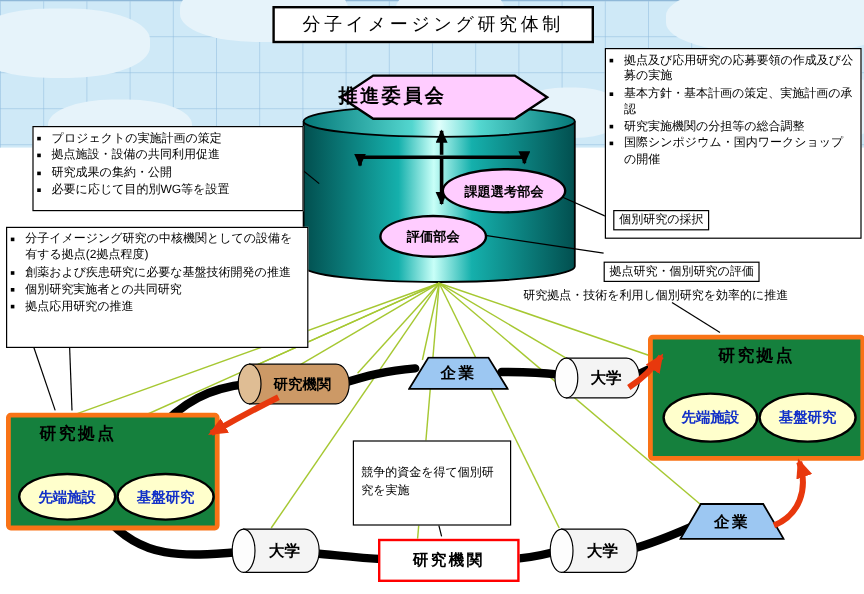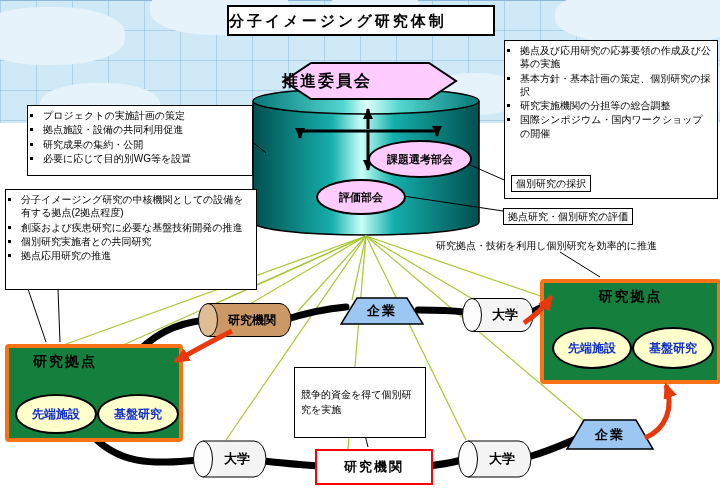--- a/index.html
+++ b/index.html
@@ -11,21 +11,21 @@
        background-image:linear-gradient(90deg,rgba(140,185,220,.5) 1px,transparent 1px),
                         linear-gradient(0deg,rgba(140,185,220,.5) 1px,transparent 1px);
        background-size:36px 30px;border-top:1px solid #8fb8d8}
   .blob{position:absolute;background:#e6f3fa;border-radius:45%}
   
   svg.wires,svg.overlay{position:absolute;left:0;top:0}
   svg.overlay{pointer-events:none;z-index:6}
   svg.wires{z-index:1}
   .node{z-index:2}
   .titlebox{left:227px;top:5px;width:264px;height:27px;background:#fff;border:2px solid #000;
-            font-weight:bold;font-size:15px;letter-spacing:3px;text-align:left;line-height:27px;z-index:5}
+            font-weight:normal;font-size:15px;letter-spacing:3px;text-align:center;line-height:27px;z-index:5}
   .mext{left:13px;top:54px;width:162px;height:47px;background:#3db54a;border:1px solid #14541f;
         box-shadow:2px 2px 2px rgba(0,0,0,.35);z-index:4}
   .mext-name{font-size:16px;font-weight:bold;text-align:center;margin-top:3px}
   .mext-abbr{font-size:14px;font-weight:bold;letter-spacing:6px;padding-left:18px;margin-top:1px}
   .hex{left:282px;top:61px;width:176px;height:40px;z-index:3}
   .hex svg{position:absolute;left:0;top:0;width:100%;height:100%}
   .hex polygon{fill:#ffccff;stroke:#000;stroke-width:2}
   .hex-lbl{position:absolute;width:100%;text-align:left;line-height:40px;font-weight:bold;
            font-size:16px;letter-spacing:2px}
   .poval{background:#ffccff;border:2px solid #000;border-radius:50%;display:flex;align-items:center;
@@ -150,21 +150,21 @@
   <div class="abs poval" style="left:368px;top:140px;width:100px;height:34px">
     <span>課題選考部会</span>
   </div>
   <div class="abs poval" style="left:316px;top:179px;width:86px;height:32px">
     <span>評価部会</span>
   </div>
 
   <div class="abs note" style="left:504px;top:40px;width:212px;height:157px">
     <ul>
       <li>拠点及び応用研究の応募要領の作成及び公募の実施</li>
-      <li>基本方針・基本計画の策定、個別研究の採択</li>
+      <li>基本方針・基本計画の策定、実施計画の承認</li>
       <li>研究実施機関の分担等の総合調整</li>
       <li>国際シンポジウム・国内ワークショップの開催</li>
     </ul>
   </div>
   <div class="abs note" style="left:27px;top:105px;width:224px;height:69px">
     <ul>
       <li>プロジェクトの実施計画の策定</li>
       <li>拠点施設・設備の共同利用促進</li>
       <li>研究成果の集約・公開</li>
       <li>必要に応じて目的別WG等を設置</li>
@@ -173,21 +173,21 @@
   <div class="abs note" style="left:5px;top:189px;width:250px;height:99px">
     <ul>
       <li>分子イメージング研究の中核機関としての設備を有する拠点(2拠点程度)</li>
       <li>創薬および疾患研究に必要な基盤技術開発の推進</li>
       <li>個別研究実施者との共同研究</li>
       <li>拠点応用研究の推進</li>
     </ul>
   </div>
 
   <div class="abs tag" style="left:511px;top:175px">個別研究の採択</div>
-  <div class="abs tag" style="left:503px;top:208px">拠点研究・個別研究の評価</div>
+  <div class="abs tag" style="left:503px;top:218px">拠点研究・個別研究の評価</div>
   <div class="abs plain" style="left:436px;top:239px">研究拠点・技術を利用し個別研究を効率的に推進</div>
   <div class="abs note funding" style="left:294px;top:367px">競争的資金を得て個別研究を実施</div>
 
   <div class="abs hcyl node" style="left:197px;top:302px;width:96px;height:36px">
     <svg viewBox="0 0 96 36">
       <path d="M11,1.5 H83 A11,16.5 0 0 1 83,34.5 H11 Z" fill="#cc9966" stroke="#000"></path>
       <ellipse cx="11" cy="18" rx="9.5" ry="16.5" fill="#dfbd94" stroke="#000"></ellipse>
     </svg>
     <span class="lbl" style="font-size:12px">研究機関</span>
   </div>

